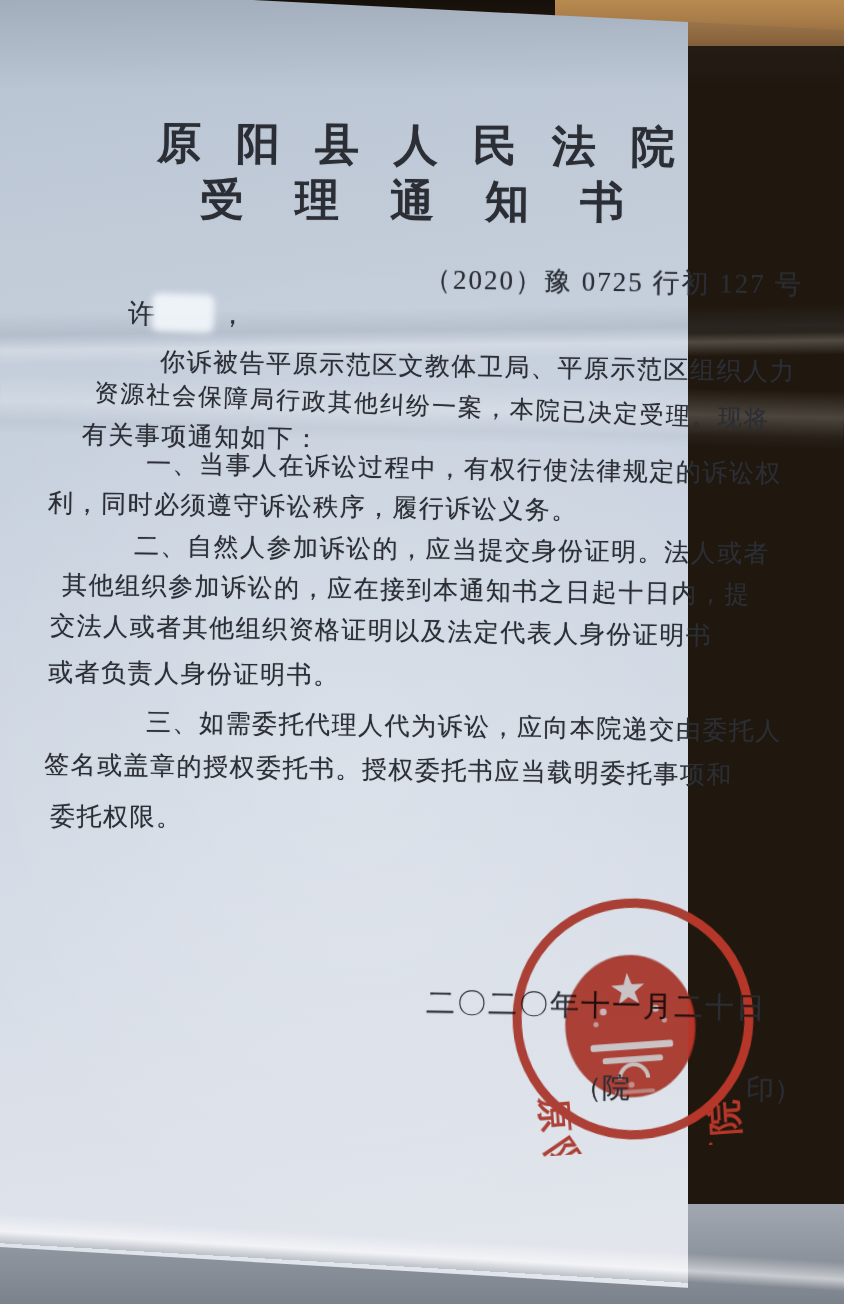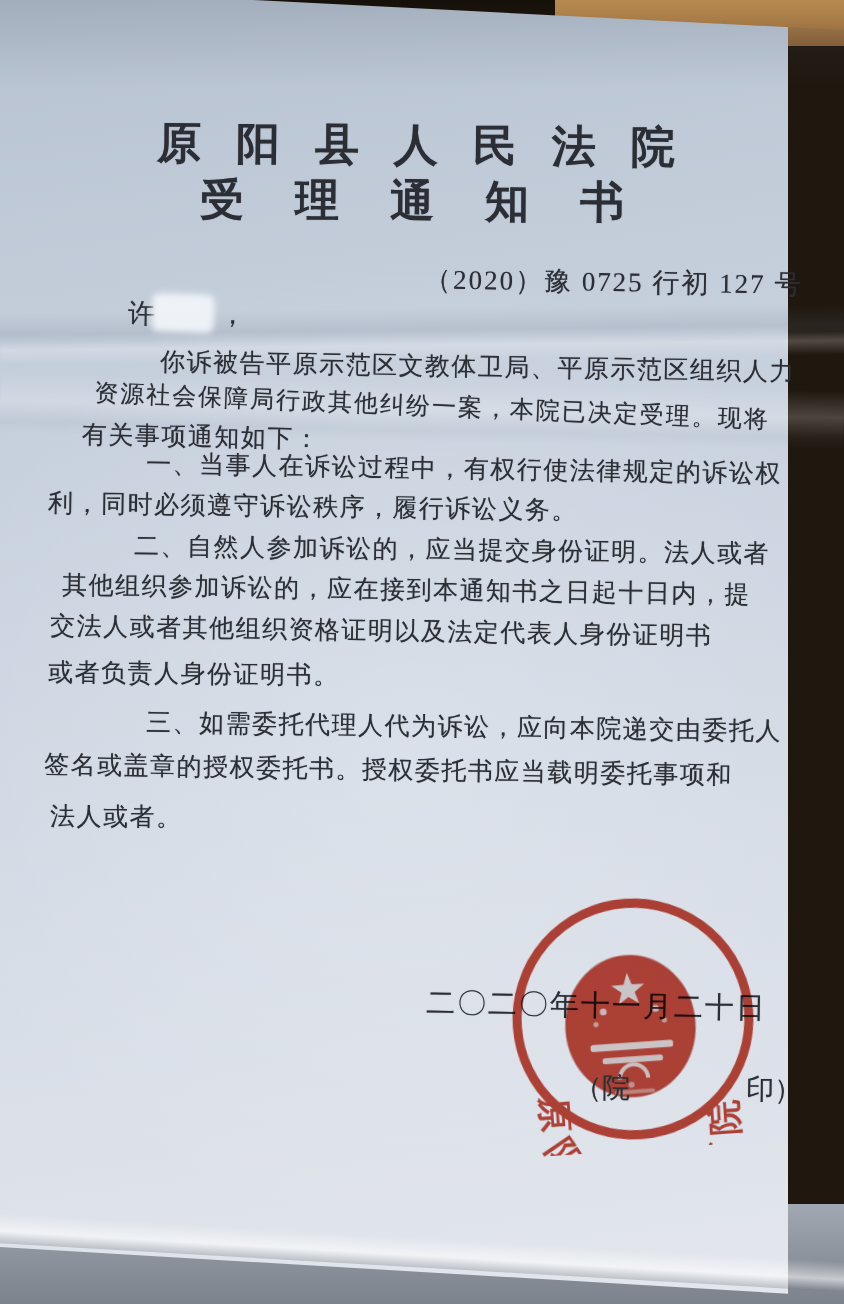--- a/index.html
+++ b/index.html
@@ -16,21 +16,21 @@
   .desk-dark{
     position:absolute;left:240px;top:0;width:330px;height:40px;
     background:linear-gradient(180deg,#16100a,#241a10);
   }
   .floor{
     position:absolute;left:0;bottom:0;width:844px;height:100px;
     background:linear-gradient(180deg,#a2a8b1 0%,#8e949d 50%,#7c828c 100%);
   }
   
   .paper{
-    position:absolute;left:0;top:0;width:788px;height:1304px;
+    position:absolute;left:0;top:0;width:688px;height:1304px;
     clip-path:polygon(0px 0px,253px 0px,844px 30px,844px 1297px,0px 1247px);
     background:
       radial-gradient(90% 55% at 52% 58%, rgba(255,255,255,0.20) 0%, rgba(255,255,255,0) 70%),
       linear-gradient(172deg,#b7c2d1 0%,#c3cdda 22%,#ccd5e1 45%,#d7dde7 70%,#e0e4eb 92%,#e4e7ed 100%);
   }
   .crease-fold{
     position:absolute;left:0;top:308px;width:844px;height:52px;
     background:linear-gradient(180deg,rgba(255,255,255,0) 0%,rgba(96,108,126,0.16) 42%,rgba(140,150,165,0.10) 55%,rgba(255,255,255,0.22) 72%,rgba(255,255,255,0) 100%);
     transform:rotate(-0.7deg);
   }
@@ -130,21 +130,21 @@
   <div class="bl bl1 ink">资源社会保障局行政其他纠纷一案，本院已决定受理。现将</div>
   <div class="bl bl2 ink">有关事项通知如下：</div>
   <div class="bl bl3 ink">一、当事人在诉讼过程中，有权行使法律规定的诉讼权</div>
   <div class="bl bl4 ink">利，同时必须遵守诉讼秩序，履行诉讼义务。</div>
   <div class="bl bl5 ink">二、自然人参加诉讼的，应当提交身份证明。法人或者</div>
   <div class="bl bl6 ink">其他组织参加诉讼的，应在接到本通知书之日起十日内，提</div>
   <div class="bl bl7 ink">交法人或者其他组织资格证明以及法定代表人身份证明书</div>
   <div class="bl bl8 ink">或者负责人身份证明书。</div>
   <div class="bl bl9 ink">三、如需委托代理人代为诉讼，应向本院递交由委托人</div>
   <div class="bl bl10 ink">签名或盖章的授权委托书。授权委托书应当载明委托事项和</div>
-  <div class="bl bl11 ink">法人或者。</div>
+  <div class="bl bl11 ink">委托权限。</div>
 
   <div class="doc-date ink">二〇二〇年十一月二十日</div>
 
   <svg class="seal" viewBox="0 0 260 260">
     <circle cx="130" cy="130" r="115" fill="none" stroke="#c23a2b" stroke-width="9"></circle>
     <defs>
       <path id="sealArc" d="M 46.9 178 A 96 96 0 1 0 213.1 178" fill="none"></path>
     </defs>
     <text font-size="35" font-weight="bold" fill="#c23a2b" letter-spacing="15">
       <textPath href="#sealArc" startOffset="50%" text-anchor="middle">原阳县人民法院</textPath>

